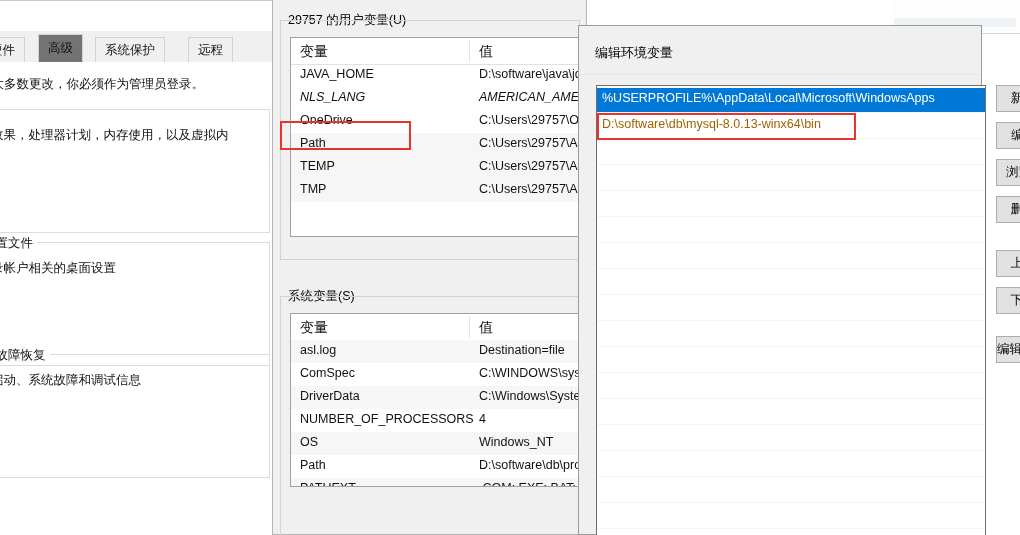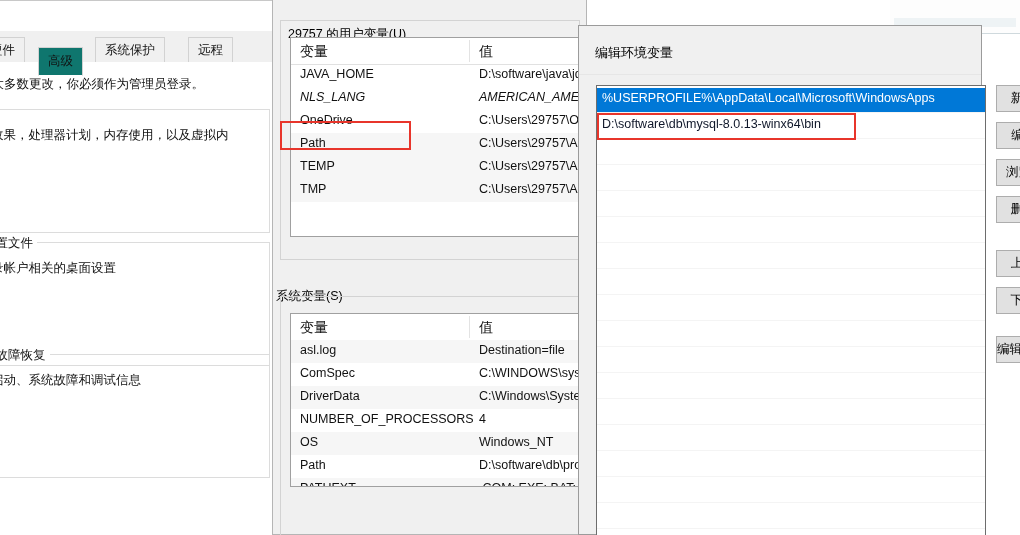--- a/index.html
+++ b/index.html
@@ -25,21 +25,21 @@
     position:absolute;left:0;top:32px;width:100%;height:29px;
     background:#f0f0f0;border-bottom:1px solid #d9d9d9;
   }
   .tab{
     position:absolute;top:4px;height:25px;line-height:24px;
     padding:0 9px;font-size:12.5px;color:#111;white-space:nowrap;
     background:#f0f0f0;border:1px solid #d2d2d2;border-bottom:none;
     box-sizing:border-box;
   }
   .tab.sel{
-    background:#0f766e;top:14px;height:29px;line-height:27px;
+    background:#737373;top:1px;height:29px;line-height:27px;
     border:1px solid #d2d2d2;border-bottom:1px solid #fff;z-index:3;
   }
   
   #sysprops .page{
     position:absolute;left:0;top:61px;width:100%;height:474px;background:#ffffff;
     border-top:none;
   }
   .adminline{
     position:absolute;left:14px;top:14px;font-size:12.5px;color:#111;white-space:nowrap;
   }
@@ -100,21 +100,21 @@
   }
   #edlist{
     position:absolute;left:17px;top:59px;width:390px;height:469px;
     background:#ffffff;border:1px solid #6d6d6d;box-sizing:border-box;overflow:hidden;
   }
   .ed-row{
     position:absolute;left:0;right:0;height:25px;
     border-bottom:1px solid #f4f4f4;box-sizing:border-box;
   }
   .ed-row .txt{
-    position:absolute;left:5px;top:3px;font-size:12.5px;color:#0f172a;white-space:nowrap;
+    position:absolute;left:5px;top:3px;font-size:12.5px;color:#a16207;white-space:nowrap;
   }
   .ed-row.selected{background:#0078d7;}
   .ed-row.selected .txt{color:#ffffff;}
 
   
   .edbtn{
     position:absolute;left:417px;width:72px;height:27px;
     background:#e1e1e1;border:1px solid #adadad;box-sizing:border-box;
     font-size:12.5px;color:#000;text-align:center;line-height:25px;
     white-space:nowrap;overflow:hidden;
@@ -171,21 +171,21 @@
 
   </div>
 </div>
 
 <div id="bgwin">
   <div class="ghost"></div>
 </div>
 
 <div id="envdlg">
 
-  <div class="env-grp-label" style="left:12px;top:49px;">29757 的用户变量(U)</div>
+  <div class="env-grp-label" style="left:12px;top:35px;">29757 的用户变量(U)</div>
   <div class="env-grp-frame" style="left:7px;top:43px;width:300px;height:240px;"></div>
 
   <div class="lv" id="user-lv" style="left:17px;top:60px;width:290px;height:200px;">
     <div class="lv-head">
       <div class="hcell" style="left:9px;">变量</div>
       <div class="hsep" style="left:178px;"></div>
       <div class="hcell" style="left:188px;">值</div>
     </div>
     <div id="user-rows">
         <div class="lv-row" style="top: 26px;">
@@ -208,21 +208,21 @@
           <div class="c1">TEMP</div>
           <div class="c2" style="left: 188px;">C:\Users\29757\Ap</div>
         </div>
         <div class="lv-row alt" style="top: 141px;">
           <div class="c1">TMP</div>
           <div class="c2" style="left: 188px;">C:\Users\29757\Ap</div>
         </div>
       </div>
   </div>
 
-  <div class="env-grp-label" style="left:0;top:311px;">系统变量(S)</div>
+  <div class="env-grp-label" style="left:12px;top:311px;">系统变量(S)</div>
   <div class="env-grp-frame" style="left:7px;top:319px;width:300px;height:240px;"></div>
 
   <div class="lv" id="system-lv" style="left:17px;top:336px;width:290px;height:174px;">
     <div class="lv-head">
       <div class="hcell" style="left:9px;">变量</div>
       <div class="hsep" style="left:178px;"></div>
       <div class="hcell" style="left:188px;">值</div>
     </div>
     <div id="system-rows">
         <div class="lv-row alt" style="top: 26px;">

